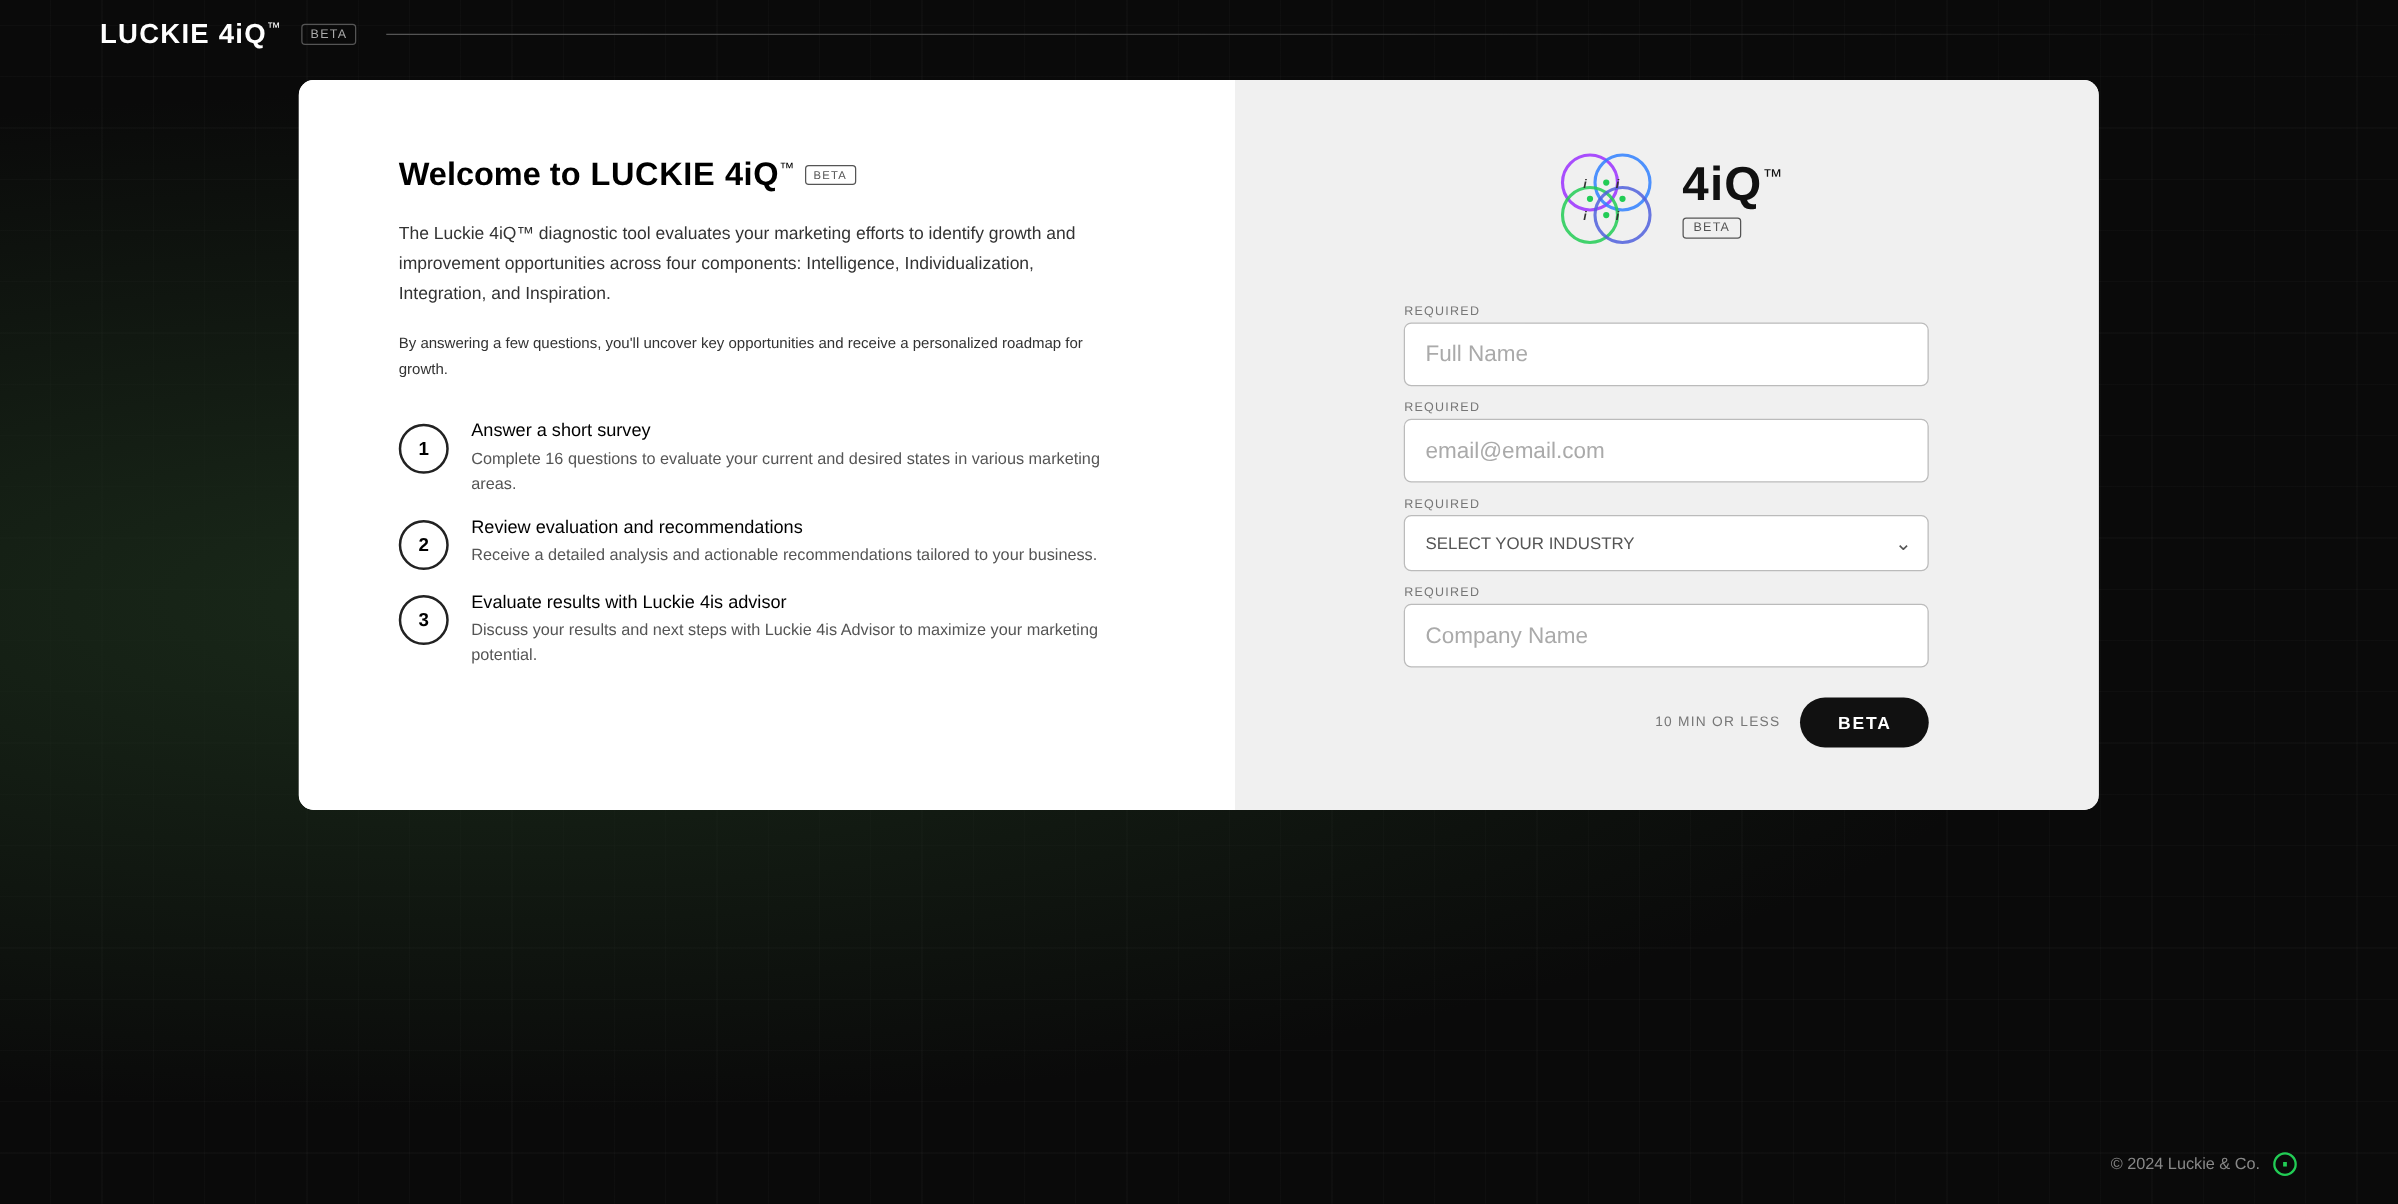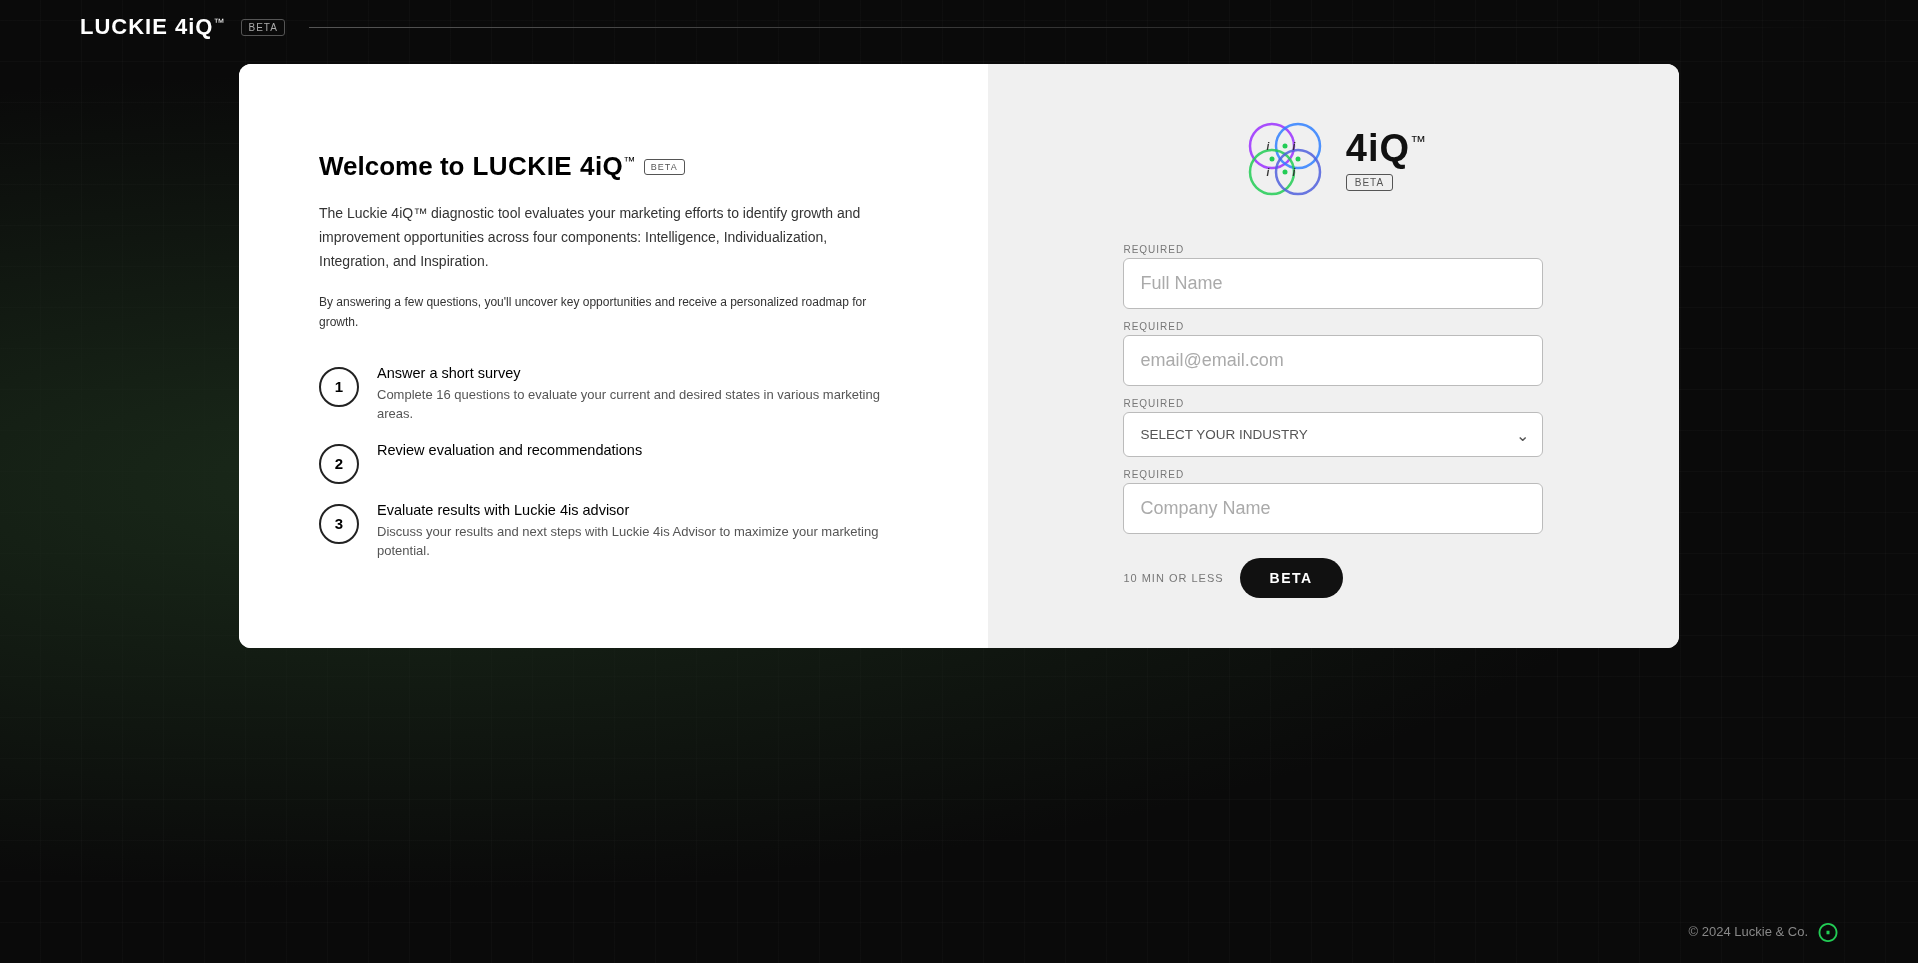--- a/index.html
+++ b/index.html
@@ -62,21 +62,20 @@
       margin-top: 10px;
     }
 
     
     .left-panel {
       flex: 1;
       background: #ffffff;
       padding: 60px 60px 60px 80px;
       display: flex;
       flex-direction: column;
-      justify-content: center;
     }
 
     .welcome-title {
       font-size: 26px;
       font-weight: 400;
       margin-bottom: 20px;
       display: flex;
       align-items: center;
       gap: 8px;
       flex-wrap: wrap;
@@ -261,21 +260,21 @@
       top: 50%;
       transform: translateY(-50%);
       pointer-events: none;
       font-size: 16px;
       color: #555;
     }
 
     .bottom-row {
       display: flex;
       align-items: center;
-      justify-content: flex-start;
+      justify-content: flex-end;
       gap: 16px;
       margin-top: 12px;
     }
 
     .time-label {
       font-size: 11px;
       color: #777;
       letter-spacing: 1px;
       text-transform: uppercase;
     }
@@ -351,20 +350,21 @@
       <div class="step-number">1</div>
       <div class="step-content">
         <div class="step-title">Answer a short survey</div>
         <div class="step-desc">Complete 16 questions to evaluate your current and desired states in various marketing areas.</div>
       </div>
     </div>
         <div class="step-item">
       <div class="step-number">2</div>
       <div class="step-content">
         <div class="step-title">Review evaluation and recommendations</div>
+        <div class="step-desc">Receive a detailed analysis and actionable recommendations tailored to your business.</div>
       </div>
     </div>
         <div class="step-item">
       <div class="step-number">3</div>
       <div class="step-content">
         <div class="step-title">Evaluate results with Luckie 4is advisor</div>
         <div class="step-desc">Discuss your results and next steps with Luckie 4is Advisor to maximize your marketing potential.</div>
       </div>
     </div>
       </div>

